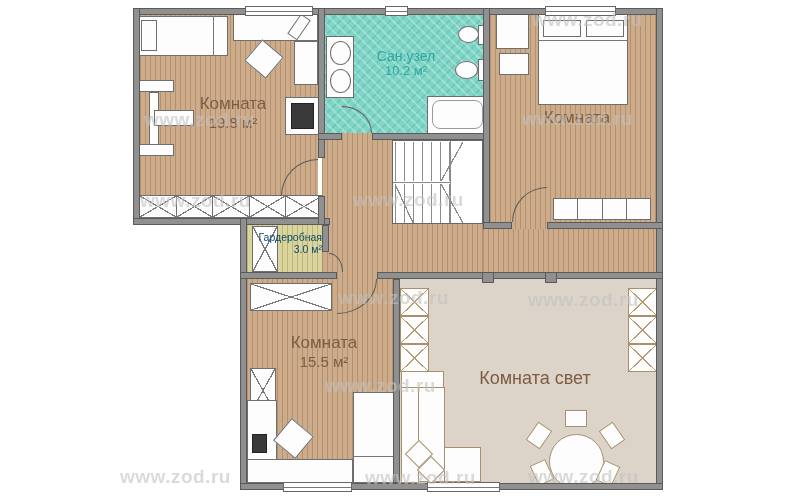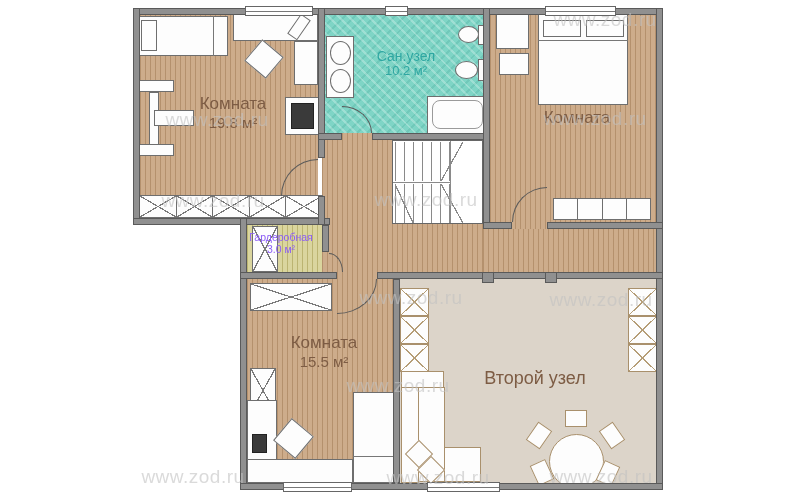--- a/index.html
+++ b/index.html
@@ -50,27 +50,27 @@
   
   .door{position:absolute;box-sizing:border-box;border:0 solid #5a5a5a;z-index:4;}
   
   .lbl{position:absolute;z-index:5;text-align:center;color:#7d5c44;font-weight:normal;line-height:1.15;}
   .lbl .nm{font-size:17px;}
   .lbl .ar{font-size:15px;}
   .lbl.bath{color:#2fa7a2;}
   .lbl.bath .nm{font-size:14px;}
   .lbl.bath .ar{font-size:13px;}
   .lbl.hall .nm{font-size:17px;}
-  .lbl.ward{color:#8b5cf6;}
+  .lbl.ward{color:#0c4a6e;text-align:right;}
   .lbl.ward .nm{font-size:10.5px;}
   .lbl.ward .ar{font-size:10.5px;}
   .lbl.void2 .nm{font-size:18px;}
   
-  .wm{position:absolute;z-index:6;width:120px;text-align:center;color:#c2c2c2;opacity:.6;
-      font-size:19px;font-weight:normal;letter-spacing:.5px;pointer-events:none;margin-left:13px;}
+  .wm{position:absolute;z-index:6;width:120px;text-align:left;color:#c2c2c2;opacity:.6;
+      font-size:19px;font-weight:bold;letter-spacing:.5px;pointer-events:none;}
 </style>
 </head>
 <body>
 
 <div id="stage">
 
   <div class="floor wood" style="left:140px;top:15px;width:178px;height:210px;"></div>
   <div class="floor tile" style="left:325px;top:15px;width:158px;height:118px;"></div>
   <div class="floor wood" style="left:490px;top:15px;width:166px;height:214px;"></div>
   <div class="floor wood" style="left:322px;top:133px;width:168px;height:146px;"></div>
@@ -211,21 +211,21 @@
   </div>
   <div class="lbl ward" style="left:240px;top:231px;width:82px;">
     <div class="nm">Гардеробная</div>
     <div class="ar">3.0 м²</div>
   </div>
   <div class="lbl" style="left:254px;top:333px;width:140px;">
     <div class="nm">Комната</div>
     <div class="ar">15.5 м²</div>
   </div>
   <div class="lbl void2" style="left:455px;top:368px;width:160px;">
-    <div class="nm">Второй узел</div>
+    <div class="nm">Комната свет</div>
   </div>
 
   <div class="wm" style="left:532px;top:9px;">www.zod.ru</div>
   <div class="wm" style="left:144px;top:109px;">www.zod.ru</div>
   <div class="wm" style="left:522px;top:108px;">www.zod.ru</div>
   <div class="wm" style="left:140px;top:190px;">www.zod.ru</div>
   <div class="wm" style="left:353px;top:189px;">www.zod.ru</div>
   <div class="wm" style="left:338px;top:287px;">www.zod.ru</div>
   <div class="wm" style="left:528px;top:289px;">www.zod.ru</div>
   <div class="wm" style="left:325px;top:375px;">www.zod.ru</div>

